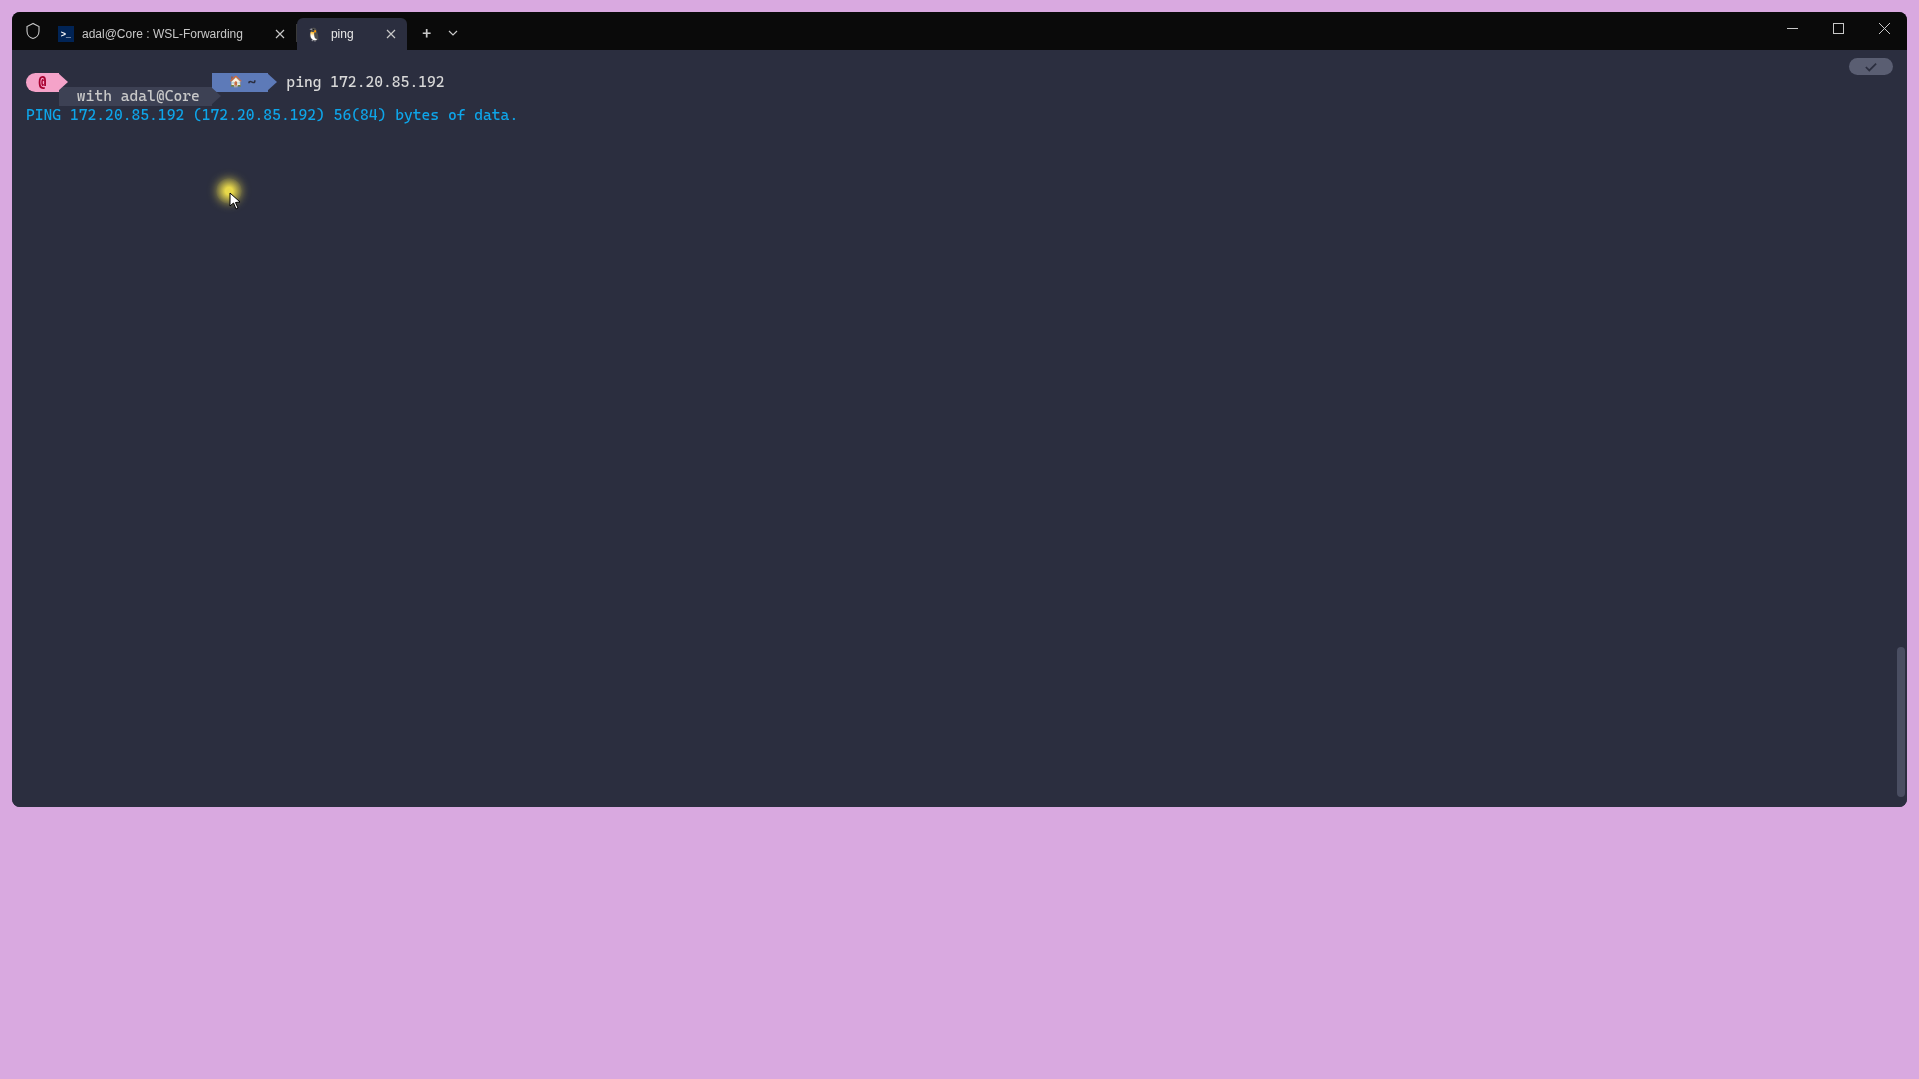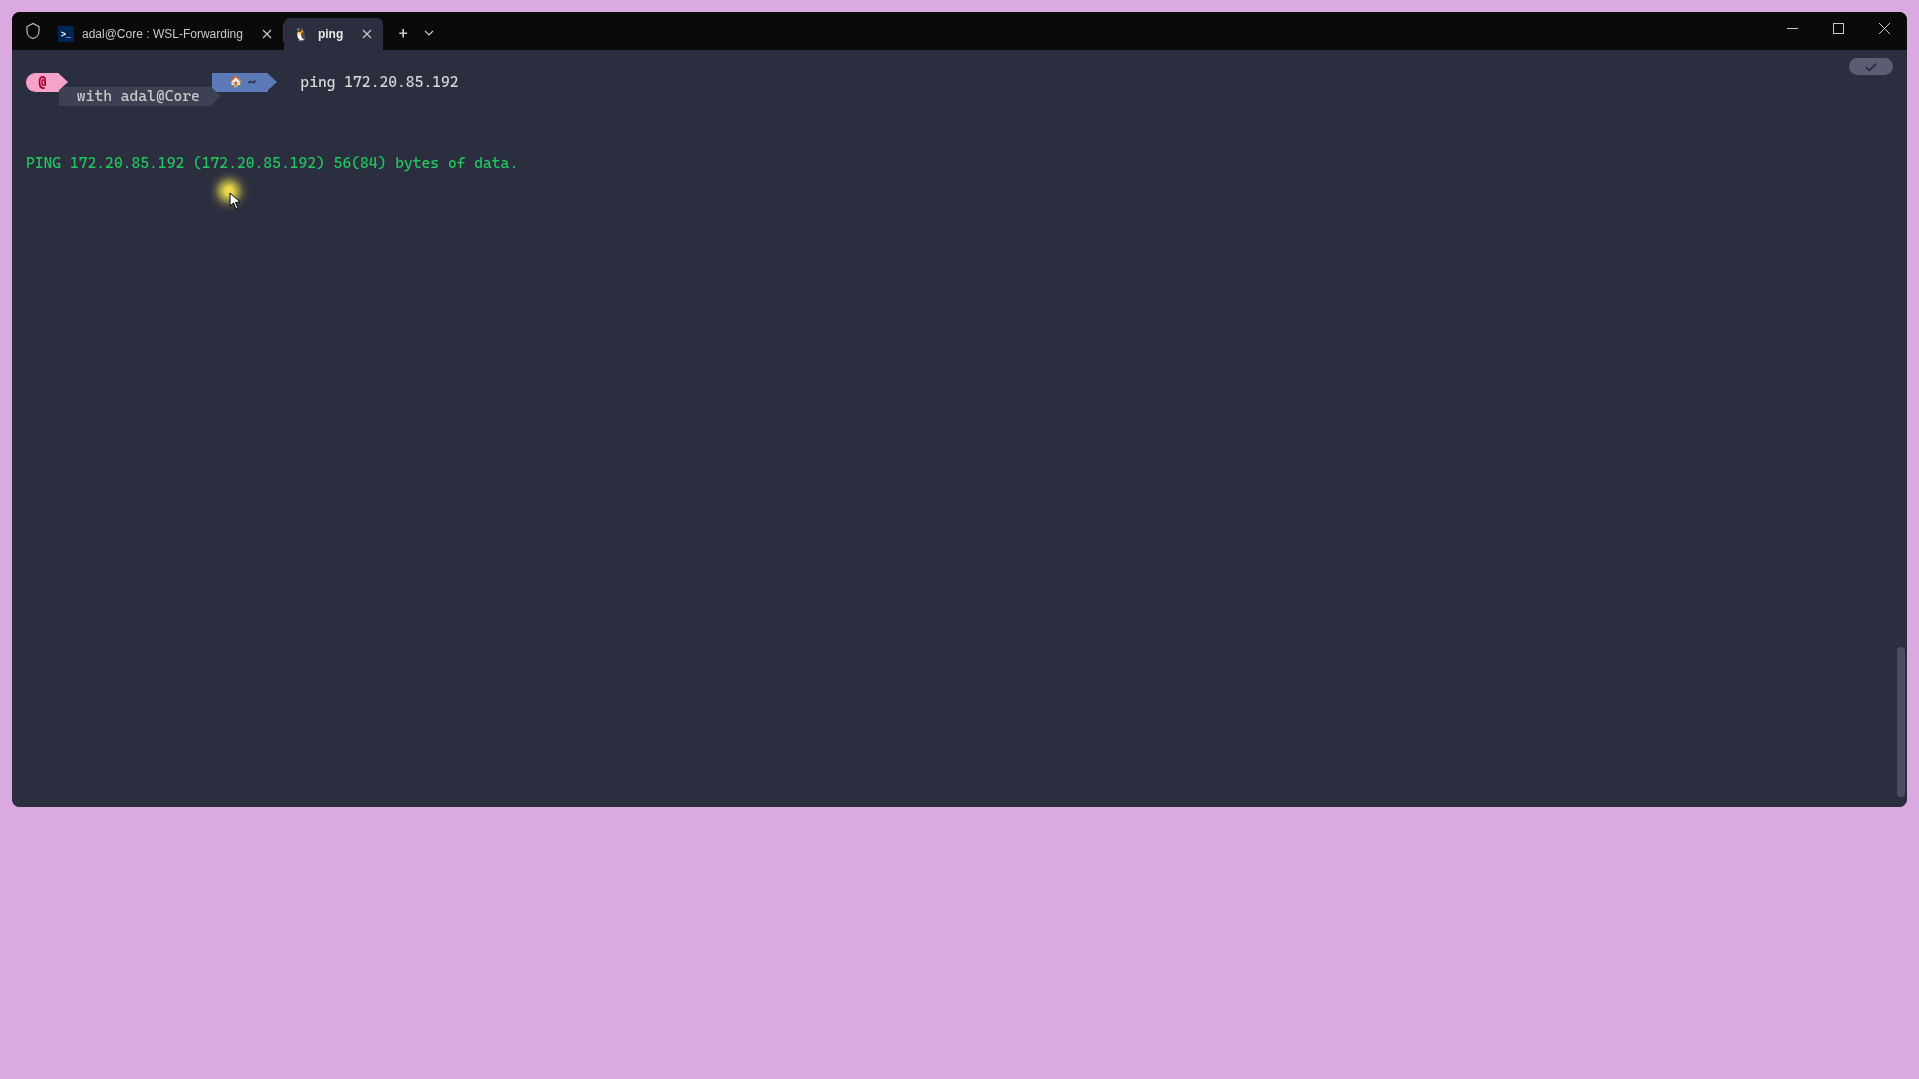--- a/index.html
+++ b/index.html
@@ -79,24 +79,24 @@
       margin-right: 8px;
       display: flex;
       align-items: center;
       justify-content: center;
       font-size: 12px;
     }
     .tab-label {
       font-size: 12px;
       font-family: 'Segoe UI', sans-serif;
       white-space: nowrap;
-      margin-right: 16px;
+      margin-right: 29px;
     }
     .tab.active .tab-label {
-      font-weight: 700;
+      font-weight: 400;
     }
     .tab-close {
       width: 16px;
       height: 16px;
       display: flex;
       align-items: center;
       justify-content: center;
       border-radius: 2px;
       font-size: 14px;
       color: #c8c8c8;
@@ -203,28 +203,27 @@
       border-left: 10px solid #3d4154;
     }
     .seg-blue {
       background: #5d7ab8;
       color: #2b2e3f;
     }
     .seg-blue::after {
       border-left: 10px solid #5d7ab8;
     }
     .command-text {
-      margin-left: 32px;
+      margin-left: 18px;
       color: #d8d8d8;
       text-align: center;
     }
     .output-line {
-      color: #22c55e;
+      color: #0ea5e9;
       white-space: pre;
-      margin-top: 48px;
     }
     .status-pill {
       position: absolute;
       right: 14px;
       top: 8px;
       background: #5a5e72;
       height: 17px;
       width: 44px;
       border-radius: 9px;
       display: flex;

